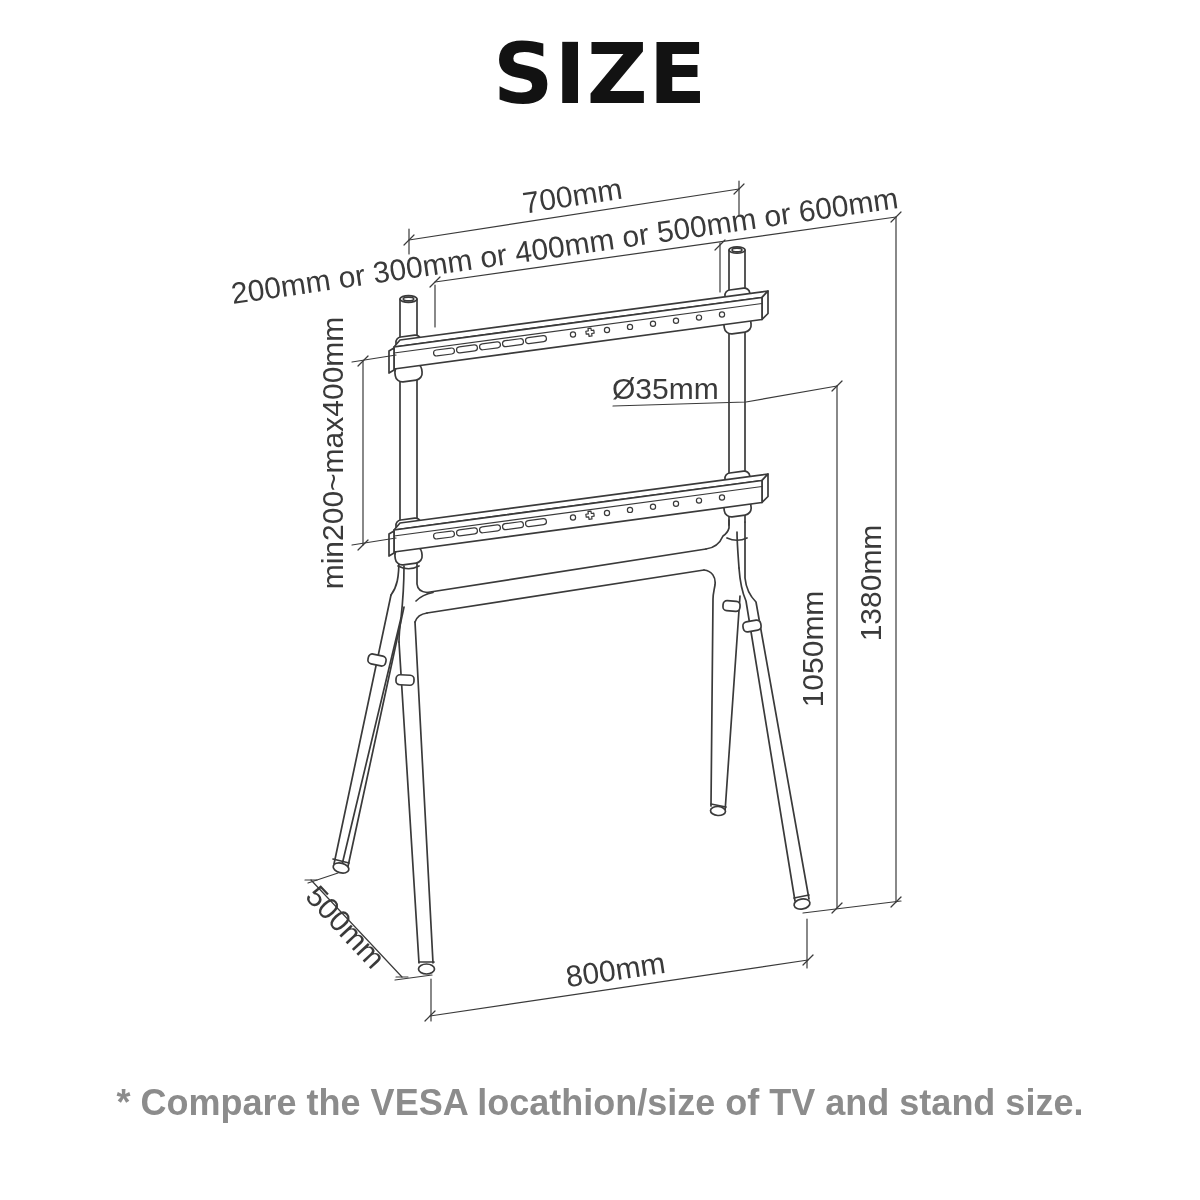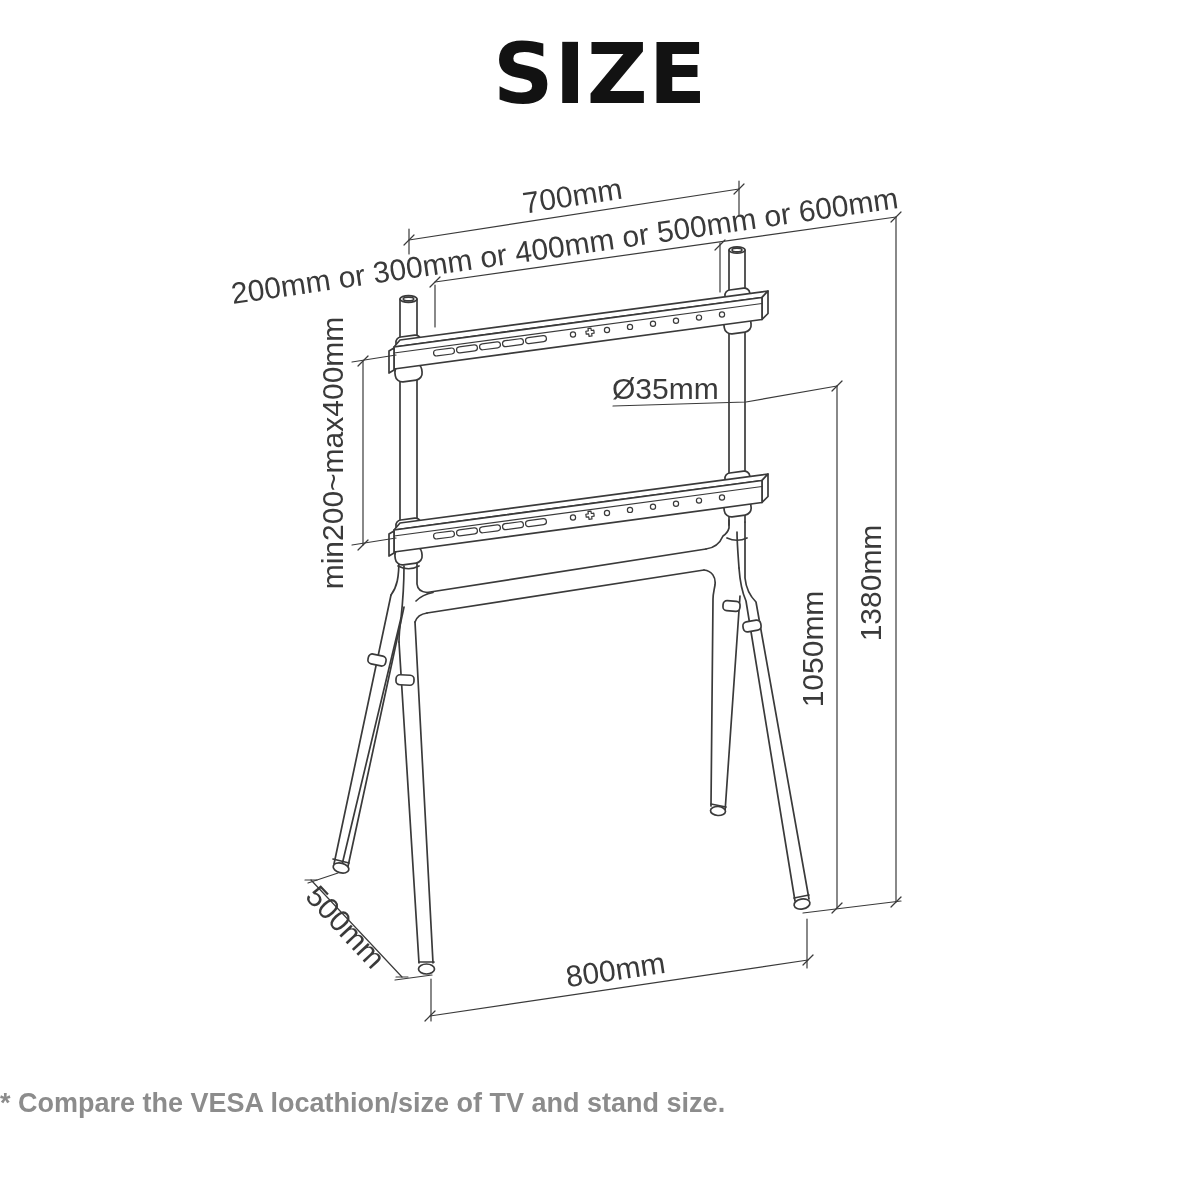--- a/index.html
+++ b/index.html
@@ -2,22 +2,22 @@
 <html><head>
 <meta charset="utf-8">
 <style>
   html,body{margin:0;padding:0;background:#ffffff;}
   .page{position:relative;width:1200px;height:1200px;background:#ffffff;overflow:hidden;
         font-family:"Liberation Sans",sans-serif;}
   .title{position:absolute;top:28px;left:0;width:1200px;text-align:center;
          font-family:"DejaVu Sans","Liberation Sans",sans-serif;
          font-size:84px;font-weight:800;letter-spacing:1px;color:#121212;line-height:1.1;}
   .drawing{position:absolute;left:0;top:0;width:1200px;height:1200px;}
-  .footnote{position:absolute;top:1084px;left:0;width:1200px;text-align:left;
-            font-size:27px;font-weight:bold;color:#8c8c8c;line-height:38px;}
+  .footnote{position:absolute;top:1084px;left:0;width:1200px;text-align:center;
+            font-size:36px;font-weight:bold;color:#8c8c8c;line-height:38px;}
   svg text{font-family:"Liberation Sans",sans-serif;fill:#3a3a3a;font-size:30px;}
 </style>
 </head>
 <body>
 
 <div class="page">
 
   <div class="title">SIZE</div>
 
   <svg class="drawing" viewBox="0 0 1200 1200" xmlns="http://www.w3.org/2000/svg">

